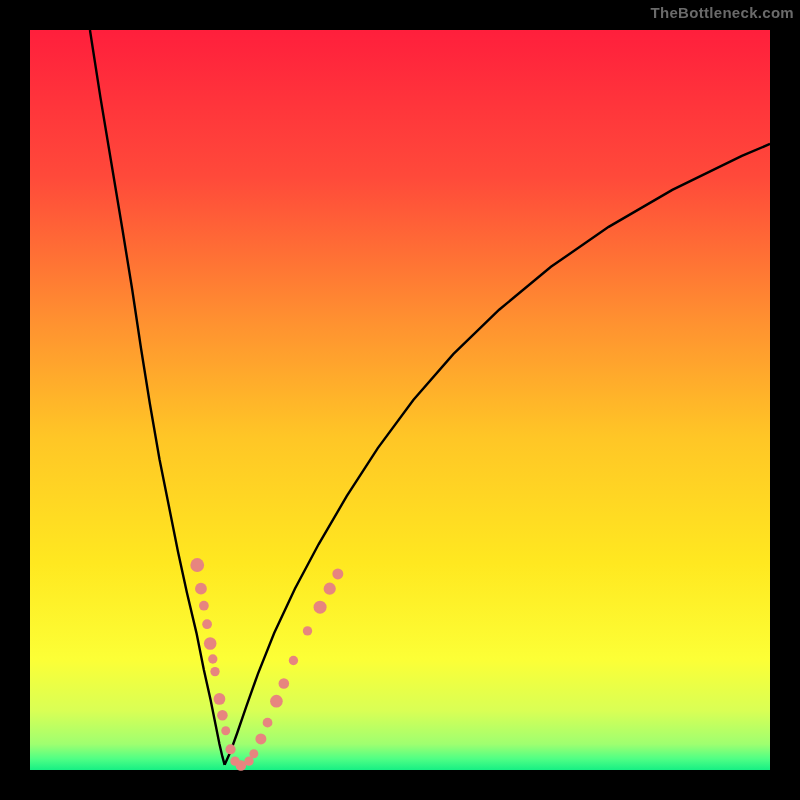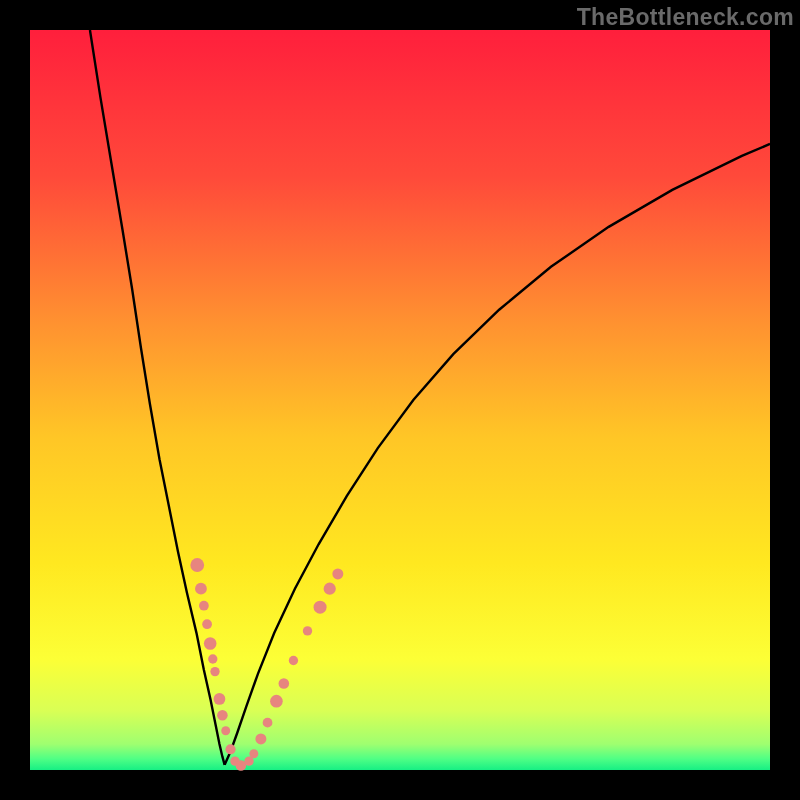--- a/index.html
+++ b/index.html
@@ -32,21 +32,21 @@
     left: 0; top: 0;
     width: 740px;
     height: 740px;
     overflow: visible;
   }
   .watermark {
     position: absolute;
     top: 4px;
     right: 6px;
     font-family: Arial, Helvetica, sans-serif;
-    font-size: 23px;
+    font-size: 15px;
     font-weight: 600;
     color: #6a6a6a;
     letter-spacing: 0.3px;
     user-select: none;
   }
 </style>
 </head>
 <body>
 
 <div class="stage">

